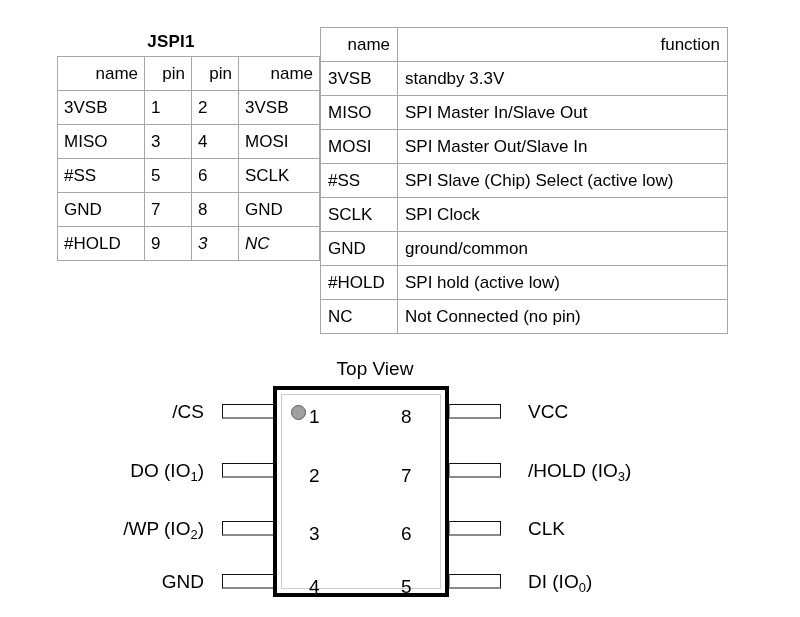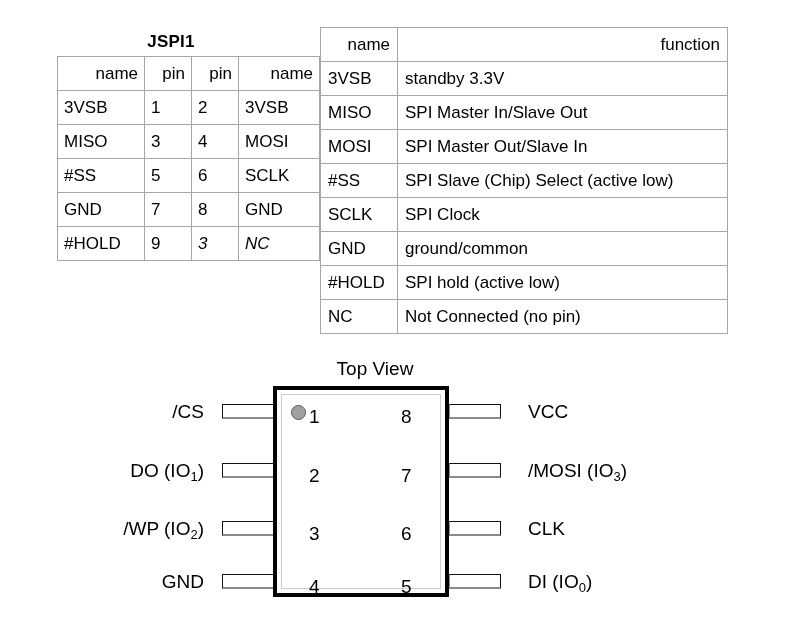--- a/index.html
+++ b/index.html
@@ -267,21 +267,21 @@
   <div class="lead right-lead" style="top:105px"></div>
   <div class="lead right-lead" style="top:163px"></div>
   <div class="lead right-lead" style="top:216px"></div>
 
   <div class="lead-label left-label" style="top:44px"><span>/CS</span></div>
   <div class="lead-label left-label" style="top:103px"><span>DO (IO</span><sub>1</sub><span>)</span></div>
   <div class="lead-label left-label" style="top:161px"><span>/WP (IO</span><sub>2</sub><span>)</span></div>
   <div class="lead-label left-label" style="top:214px"><span>GND</span></div>
 
   <div class="lead-label right-label" style="top:44px"><span>VCC</span></div>
-  <div class="lead-label right-label" style="top:103px"><span>/MOSI (IO</span><sub>3</sub><span>)</span></div>
+  <div class="lead-label right-label" style="top:103px"><span>/HOLD (IO</span><sub>3</sub><span>)</span></div>
   <div class="lead-label right-label" style="top:161px"><span>CLK</span></div>
   <div class="lead-label right-label" style="top:214px"><span>DI (IO</span><sub>0</sub><span>)</span></div>
 
   <div id="chip-body">
     <div id="chip-inner"></div>
     <div id="pin1-dot"></div>
 
     <span class="pin-num left-num" style="top:17px">1</span>
     <span class="pin-num left-num" style="top:76px">2</span>
     <span class="pin-num left-num" style="top:134px">3</span>

